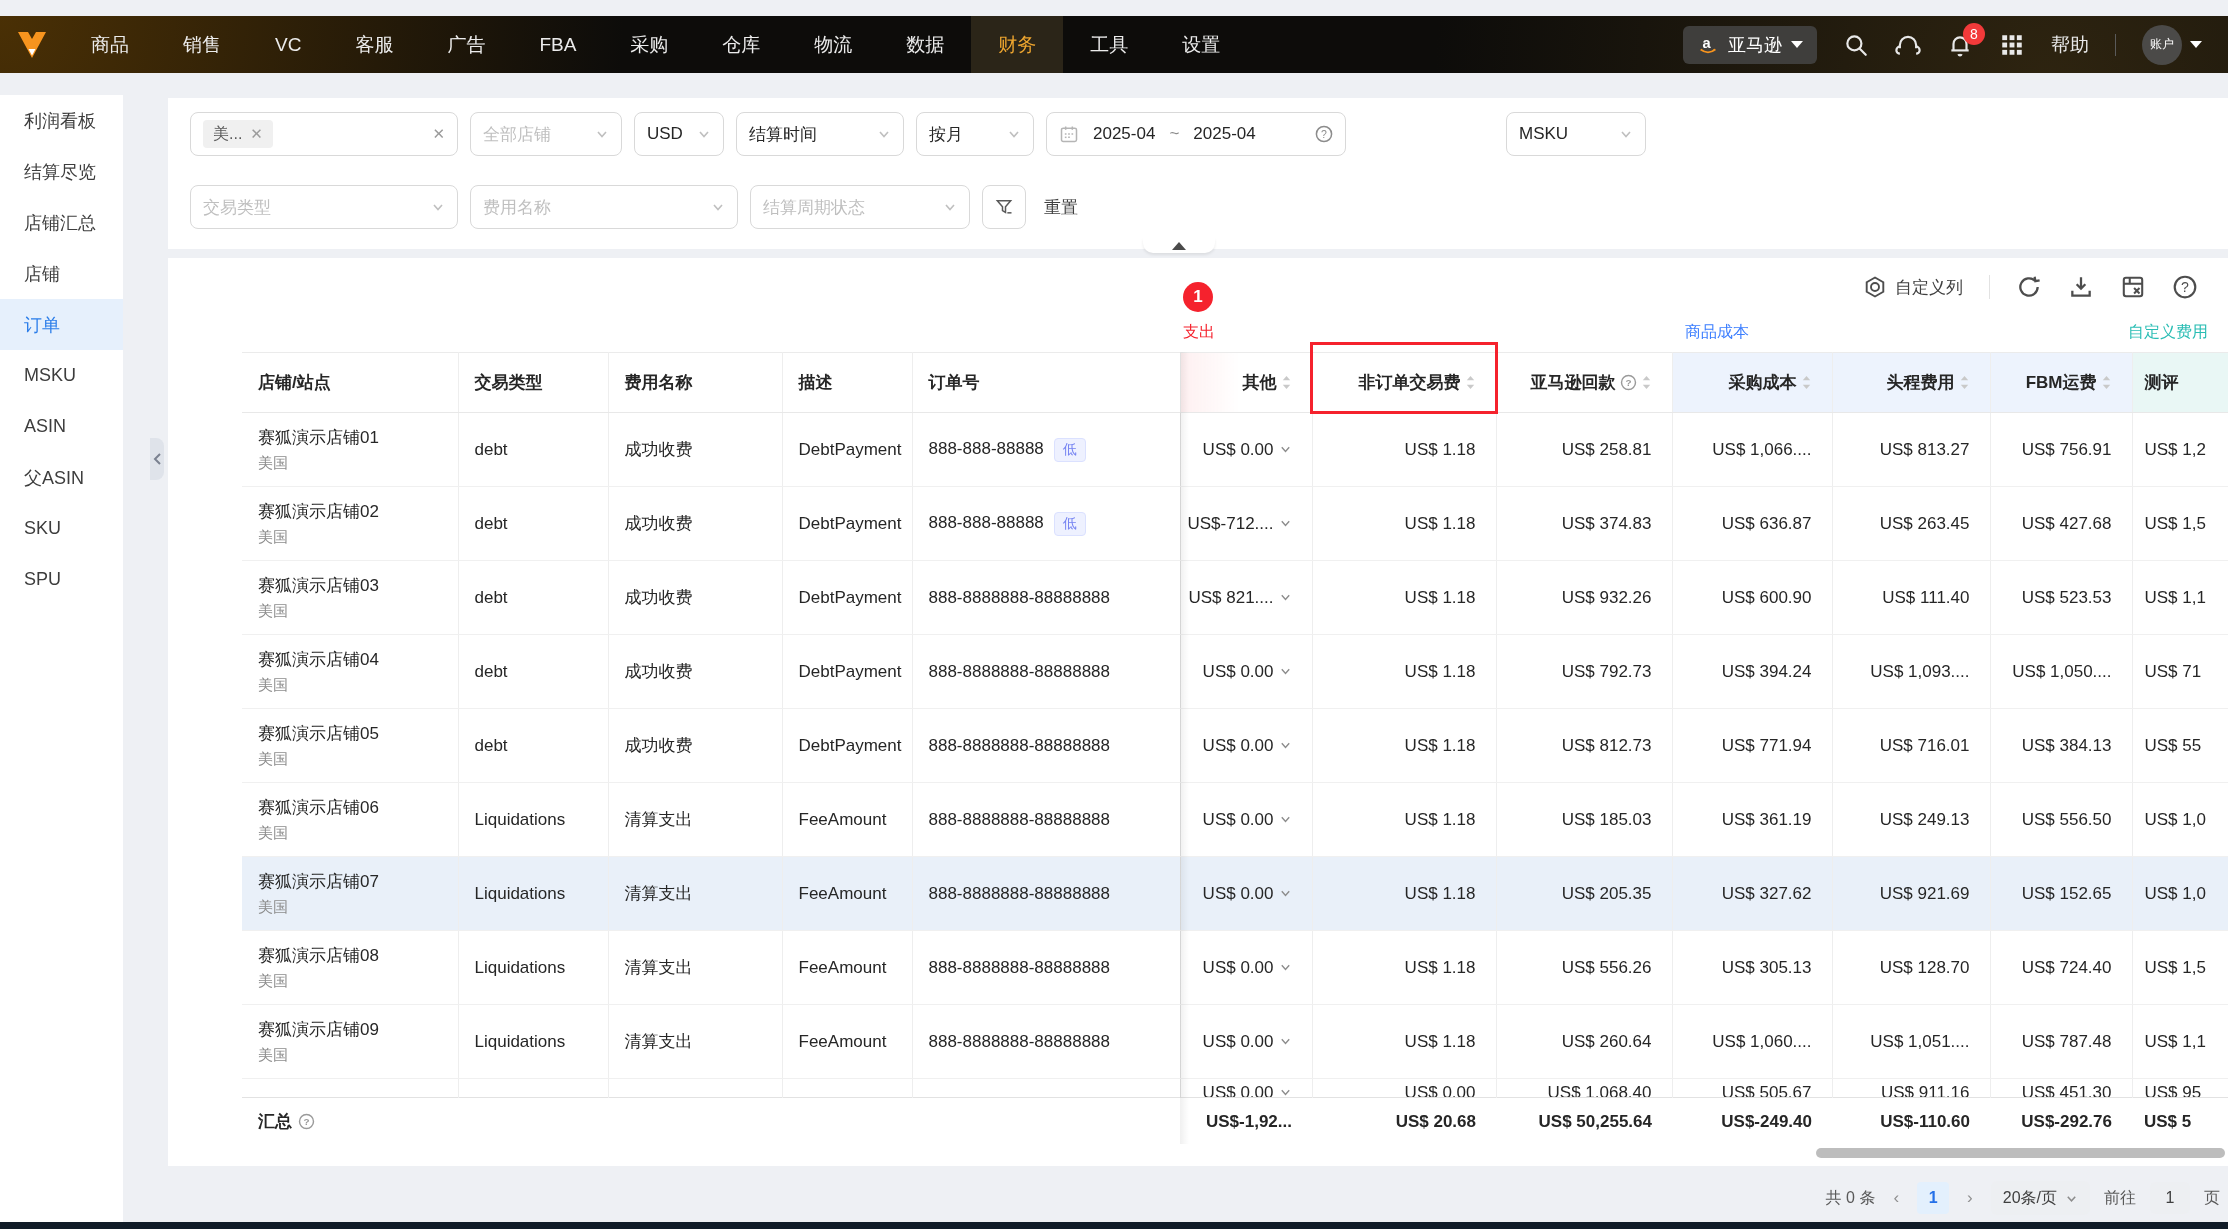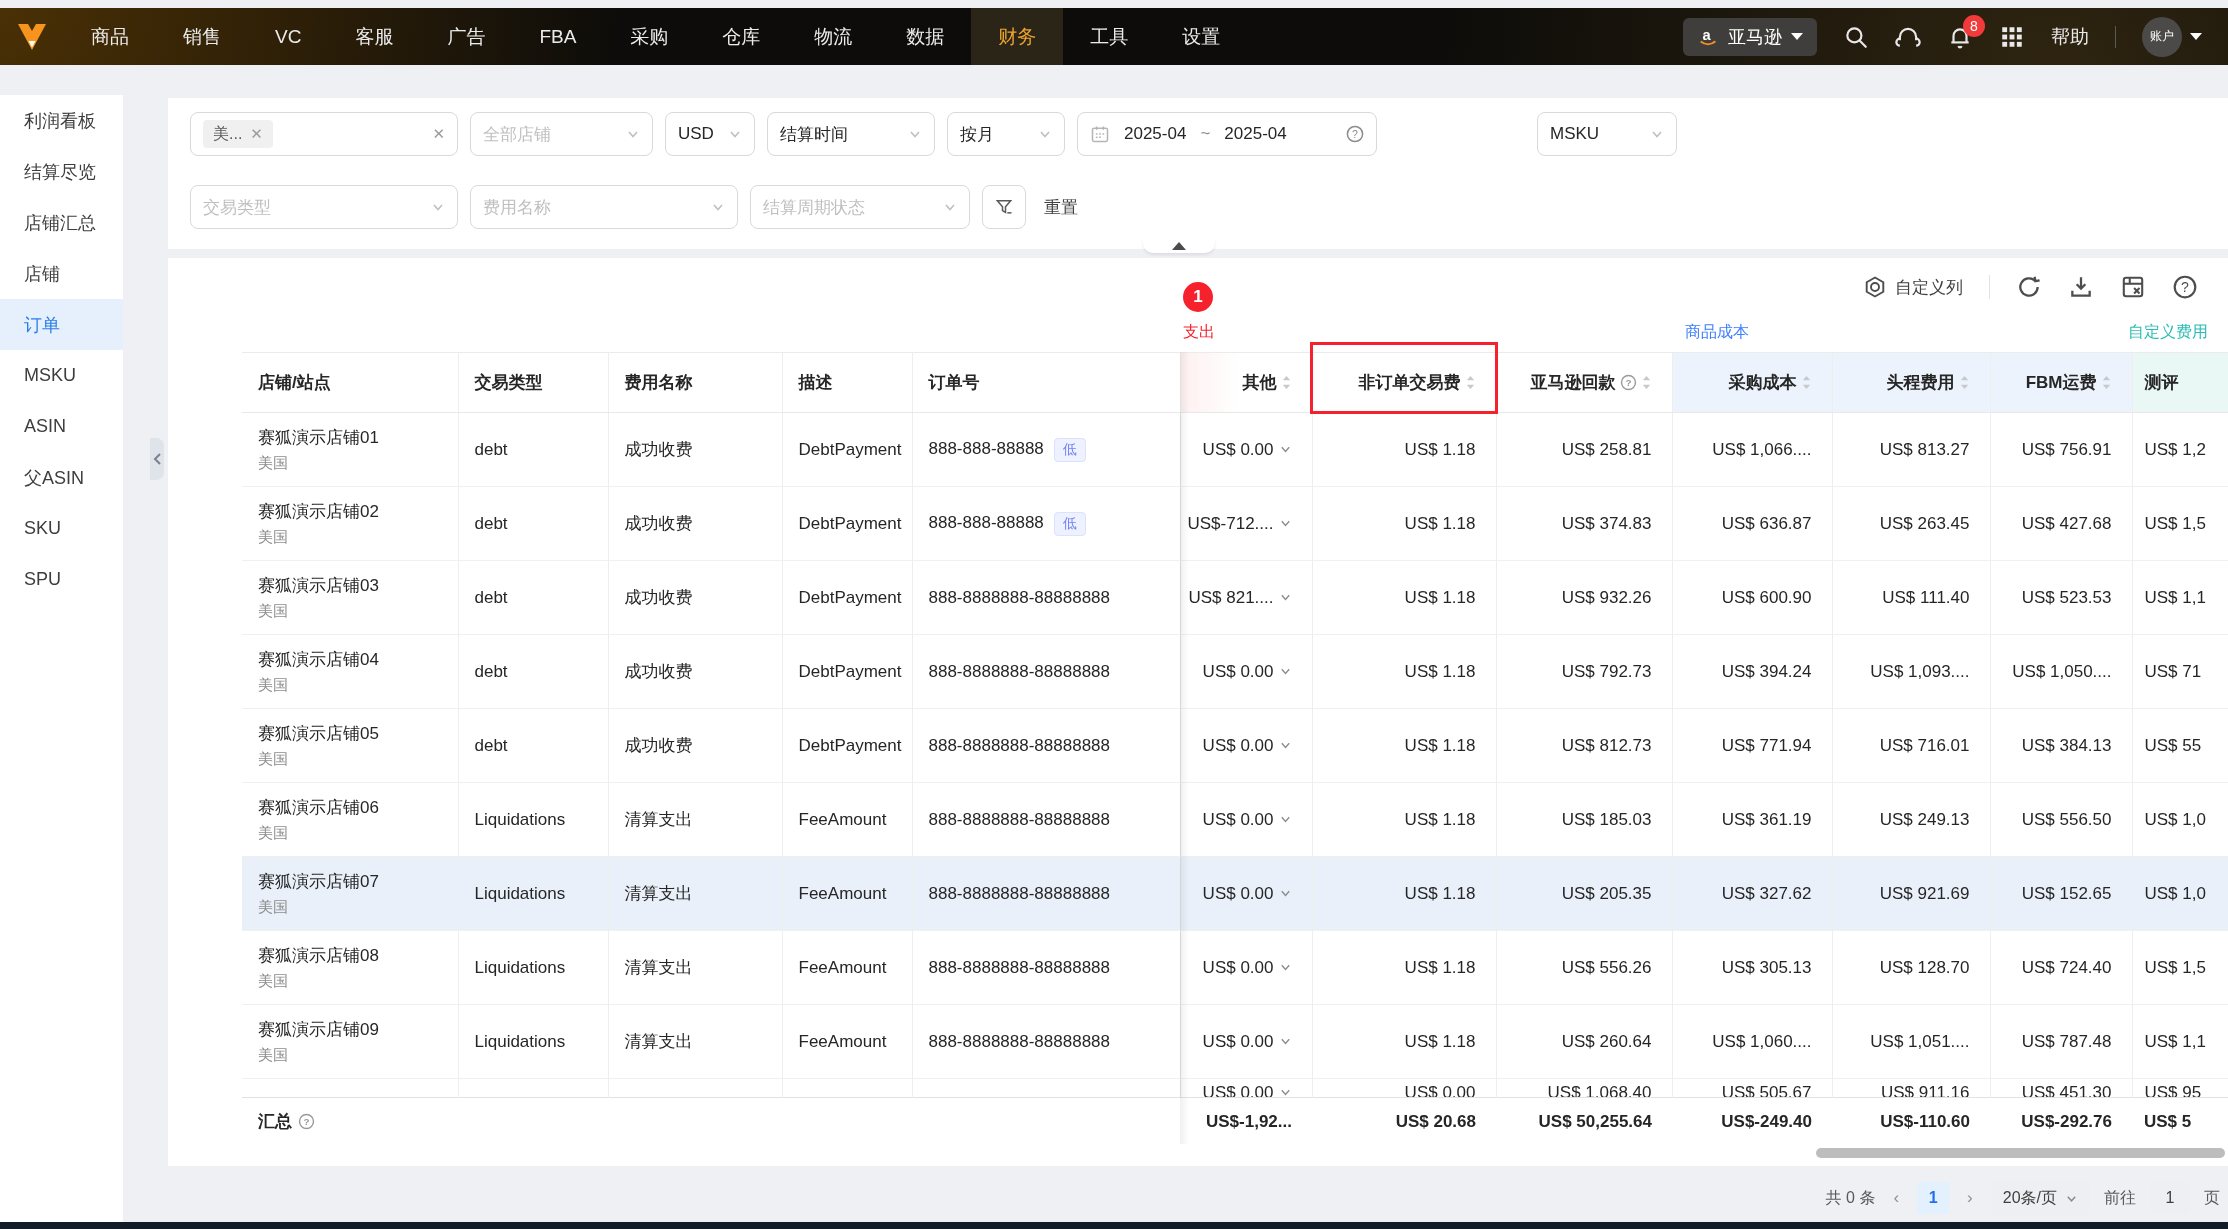--- a/index.html
+++ b/index.html
@@ -1,21 +1,21 @@
 <!DOCTYPE html>
 <html><head>
 <meta charset="utf-8">
 <style>
   * { margin:0; padding:0; box-sizing:border-box; }
   html,body { width:2228px; height:1229px; overflow:hidden;
     font-family:"Liberation Sans","DejaVu Sans",sans-serif; }
   .screen { position:relative; width:2228px; height:1229px; background:#eef0f4; overflow:hidden; }
 
   
-  .topnav { position:absolute; left:0; top:8px; width:2228px; height:57px;
+  .topnav { position:absolute; left:0; top:16px; width:2228px; height:57px;
     background:radial-gradient(circle at 0% 0%, #4a3005 0%, rgba(20,16,8,0) 28%),
                radial-gradient(circle at 92% 120%, #2e2410 0%, rgba(20,16,8,0) 30%),
                #0d0c0a;
     display:flex; align-items:center; color:#e8e8e8; }
   .logo { width:64px; display:flex; justify-content:center; align-items:center; }
   .nav-items { display:flex; height:57px; }
   .nav-item { padding:0 27px; font-size:19px; display:flex; align-items:center; cursor:pointer; color:#ececec; }
   .nav-item.active { background:#2b2518; color:#eda52f; }
   .nav-right { margin-left:auto; display:flex; align-items:center; gap:26px; padding-right:26px; }
   .mk-btn { background:#3f3e3c; border:none; border-radius:6px; height:38px; padding:0 14px;
@@ -233,21 +233,21 @@
 
     <section class="filter-card">
       <div class="frow frow1">
         <div class="fbox" style="width:268px">
           <span class="shop-tag">
             <span>美...</span>
             <span class="xmark">✕</span>
           </span>
           <span class="xmark" style="margin-left:auto">✕</span>
         </div>
-        <div class="fbox" style="width:183px">
+        <div class="fbox" style="width:152px">
           <span class="ph">全部店铺</span>
           <span class="chev">
               <svg width="14" height="14" viewBox="0 0 14 14">
                 <polyline points="3,5 7,9.5 11,5" fill="none" stroke="#bfbfbf" stroke-width="1.6"></polyline>
               </svg>
             </span>
         </div>
         <div class="fbox" style="width:90px">
           <span>USD</span>
           <span class="chev">

